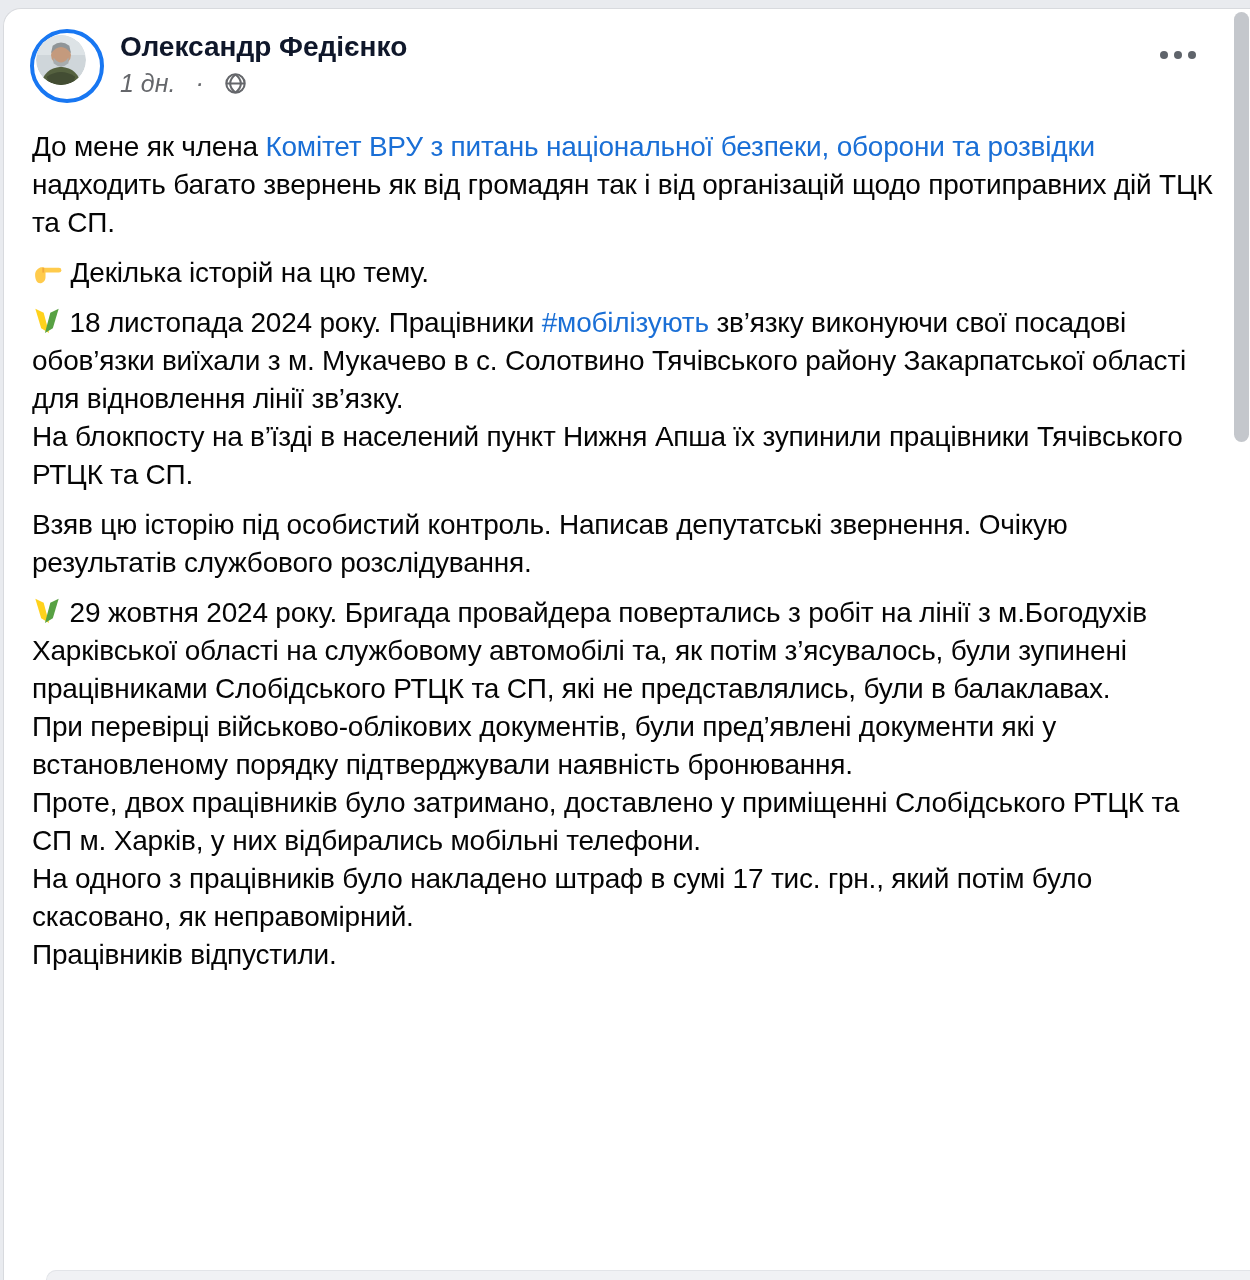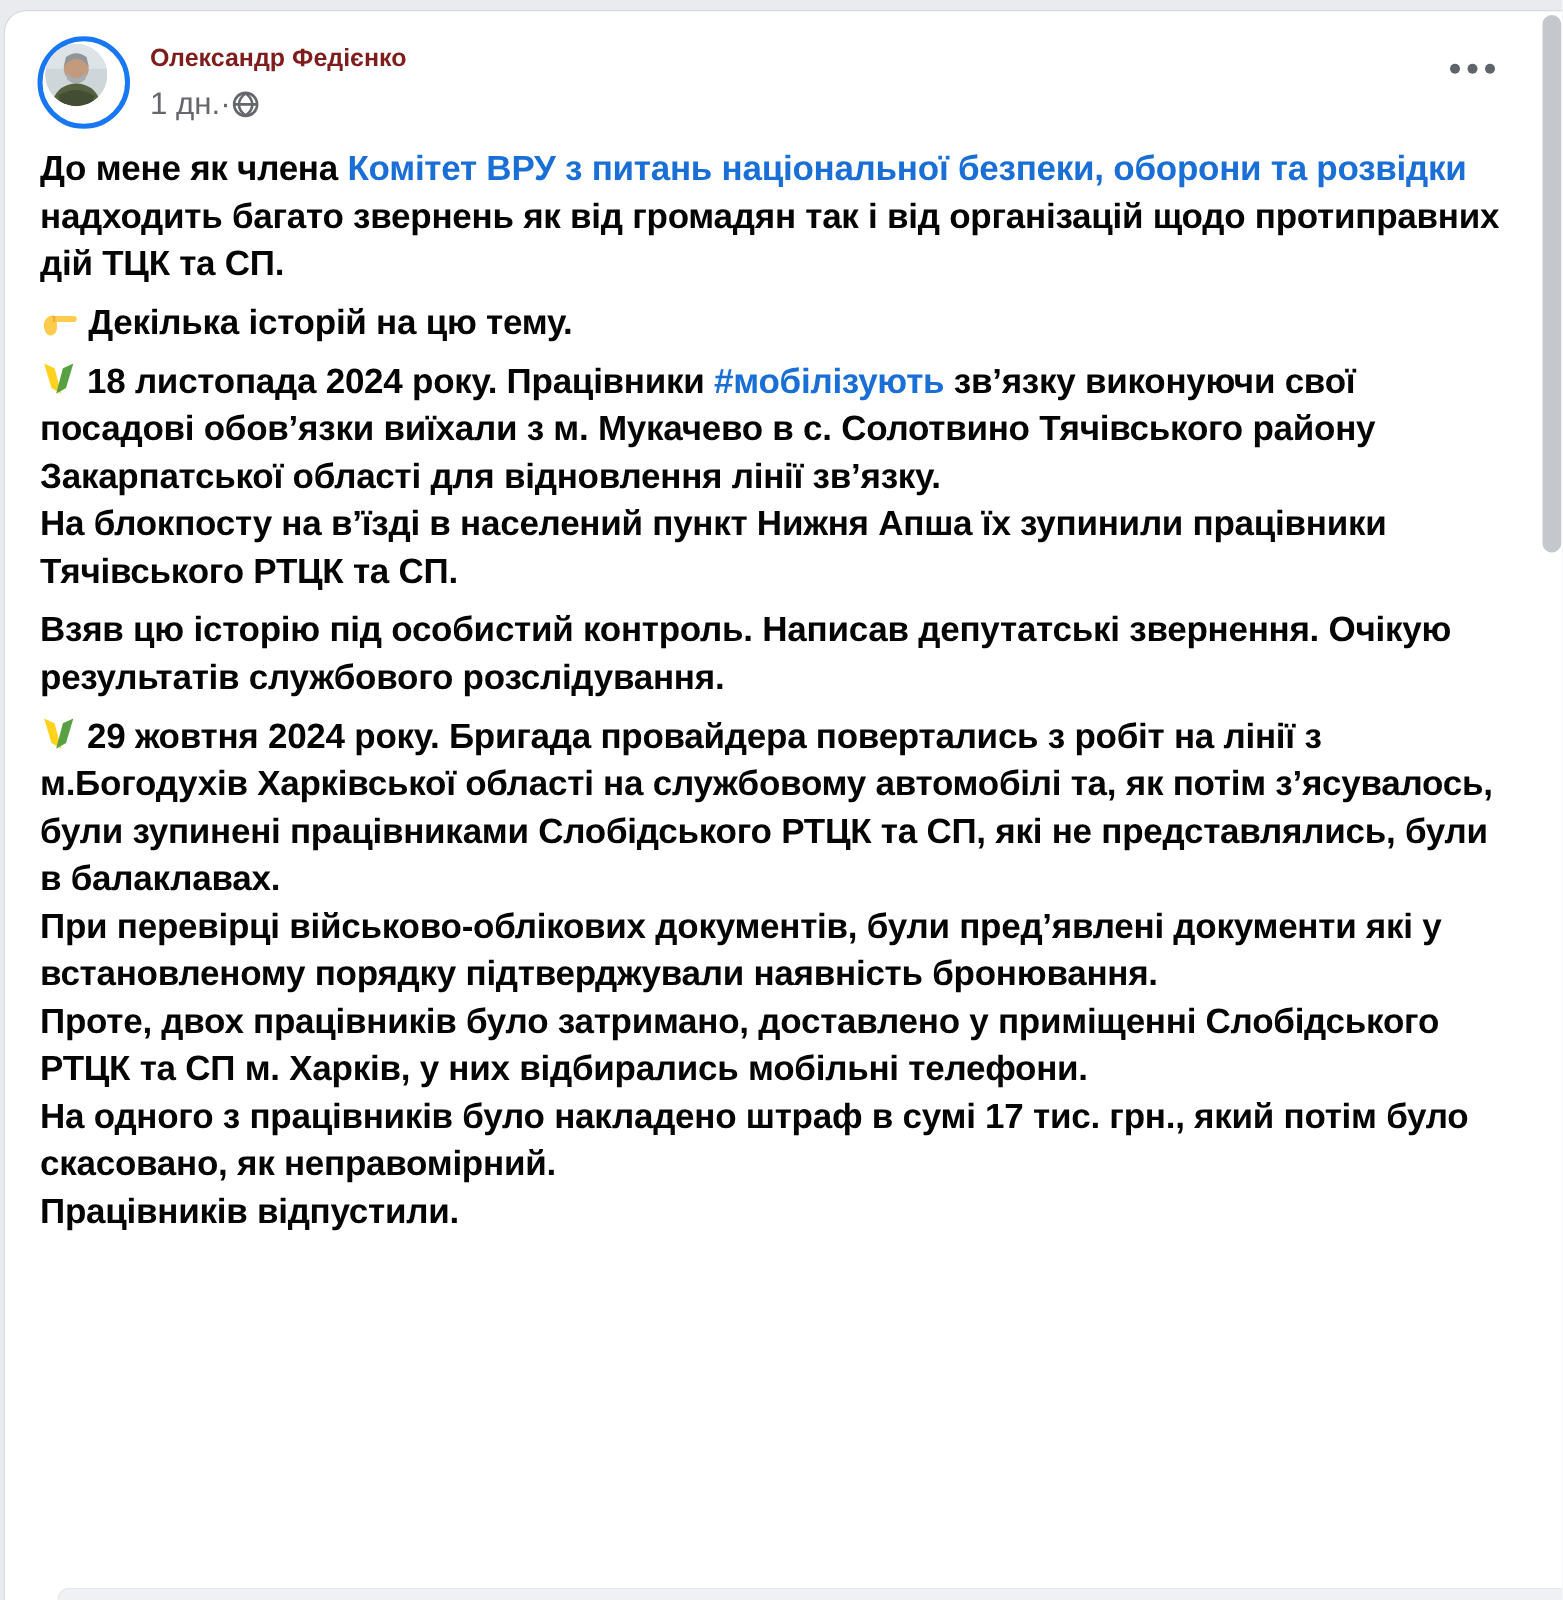--- a/index.html
+++ b/index.html
@@ -18,33 +18,33 @@
   }
   
   .post-header{position:relative;display:flex;align-items:flex-start;padding:20px 30px 0 26px;}
   .avatar-ring{
     width:62px;height:62px;border-radius:50%;
     border:4px solid var(--ring,#1877f2);
     padding:2px;background:#fff;flex:0 0 auto;cursor:pointer;
   }
   .avatar-ring svg{display:block;border-radius:50%;}
   .header-text{margin-left:16px;padding-top:2px;}
-  .author{font-size:20px;font-weight:700;color:#7f1d1d;line-height:32px;cursor:pointer;}
-  .meta{display:flex;align-items:center;gap:0;font-size:25px;color:#65676b;margin-top:7px;line-height:26px;}
+  .author{font-size:28px;font-weight:700;color:#0f172a;line-height:32px;cursor:pointer;}
+  .meta{display:flex;align-items:center;gap:20px;font-size:25px;color:#65676b;margin-top:7px;line-height:26px;font-style:italic;}
   .meta .sep{color:#65676b;}
   .globe{display:inline-flex;align-items:center;}
   .more-btn{position:absolute;right:46px;top:34px;display:flex;gap:6px;padding:8px;cursor:pointer;}
   .more-btn .dot{width:8px;height:8px;border-radius:50%;background:#5f646b;}
   
   .post-body{
     padding:13px 36px 0 28px;
     font-size:28px;line-height:38px;letter-spacing:-0.2px;
     color:#050505;
   }
-  .post-body p{margin:0 0 9px 0;font-weight:bold;}
+  .post-body p{margin:12px 0 9px 0;}
   a.post-link{color:var(--link,#1a6fd6);text-decoration:none;cursor:pointer;}
   .emoji{display:inline-block;}
   .emoji svg{vertical-align:-6px;}
   
   .attach-edge{
     position:absolute;left:42px;right:0;bottom:0;height:10px;
     background:#f0f1f4;border:1px solid #e2e4e8;border-bottom:none;border-right:none;
     border-top-left-radius:12px;box-sizing:border-box;
   }
   

